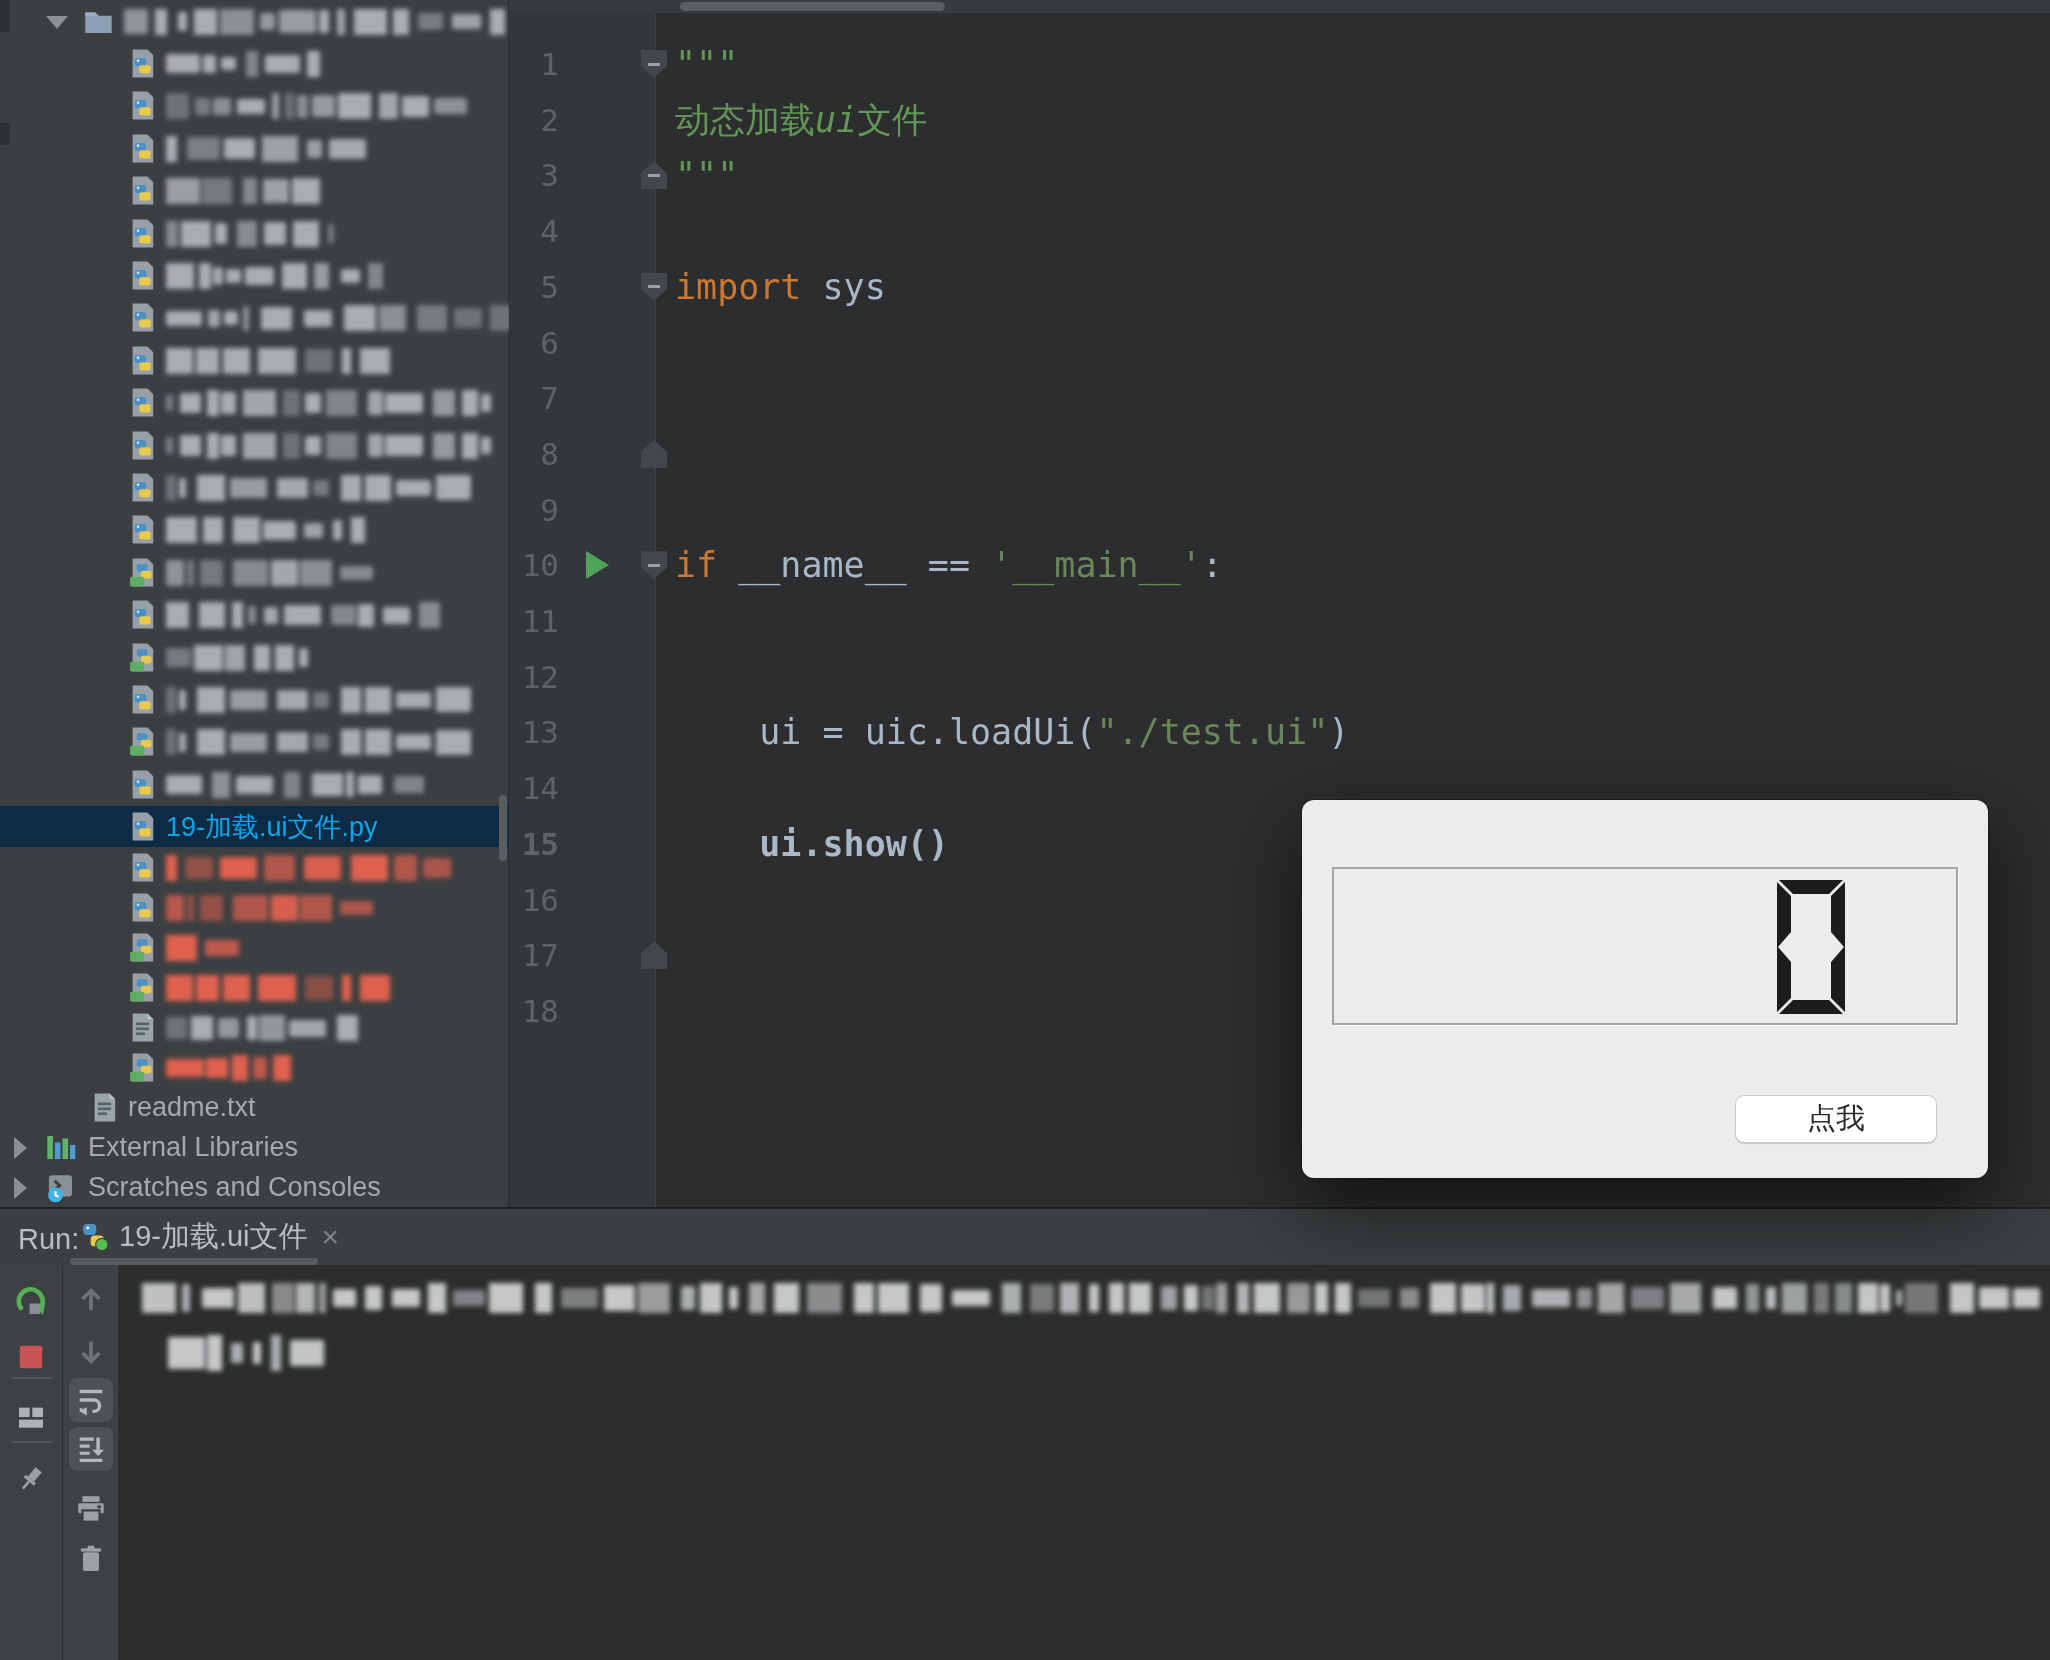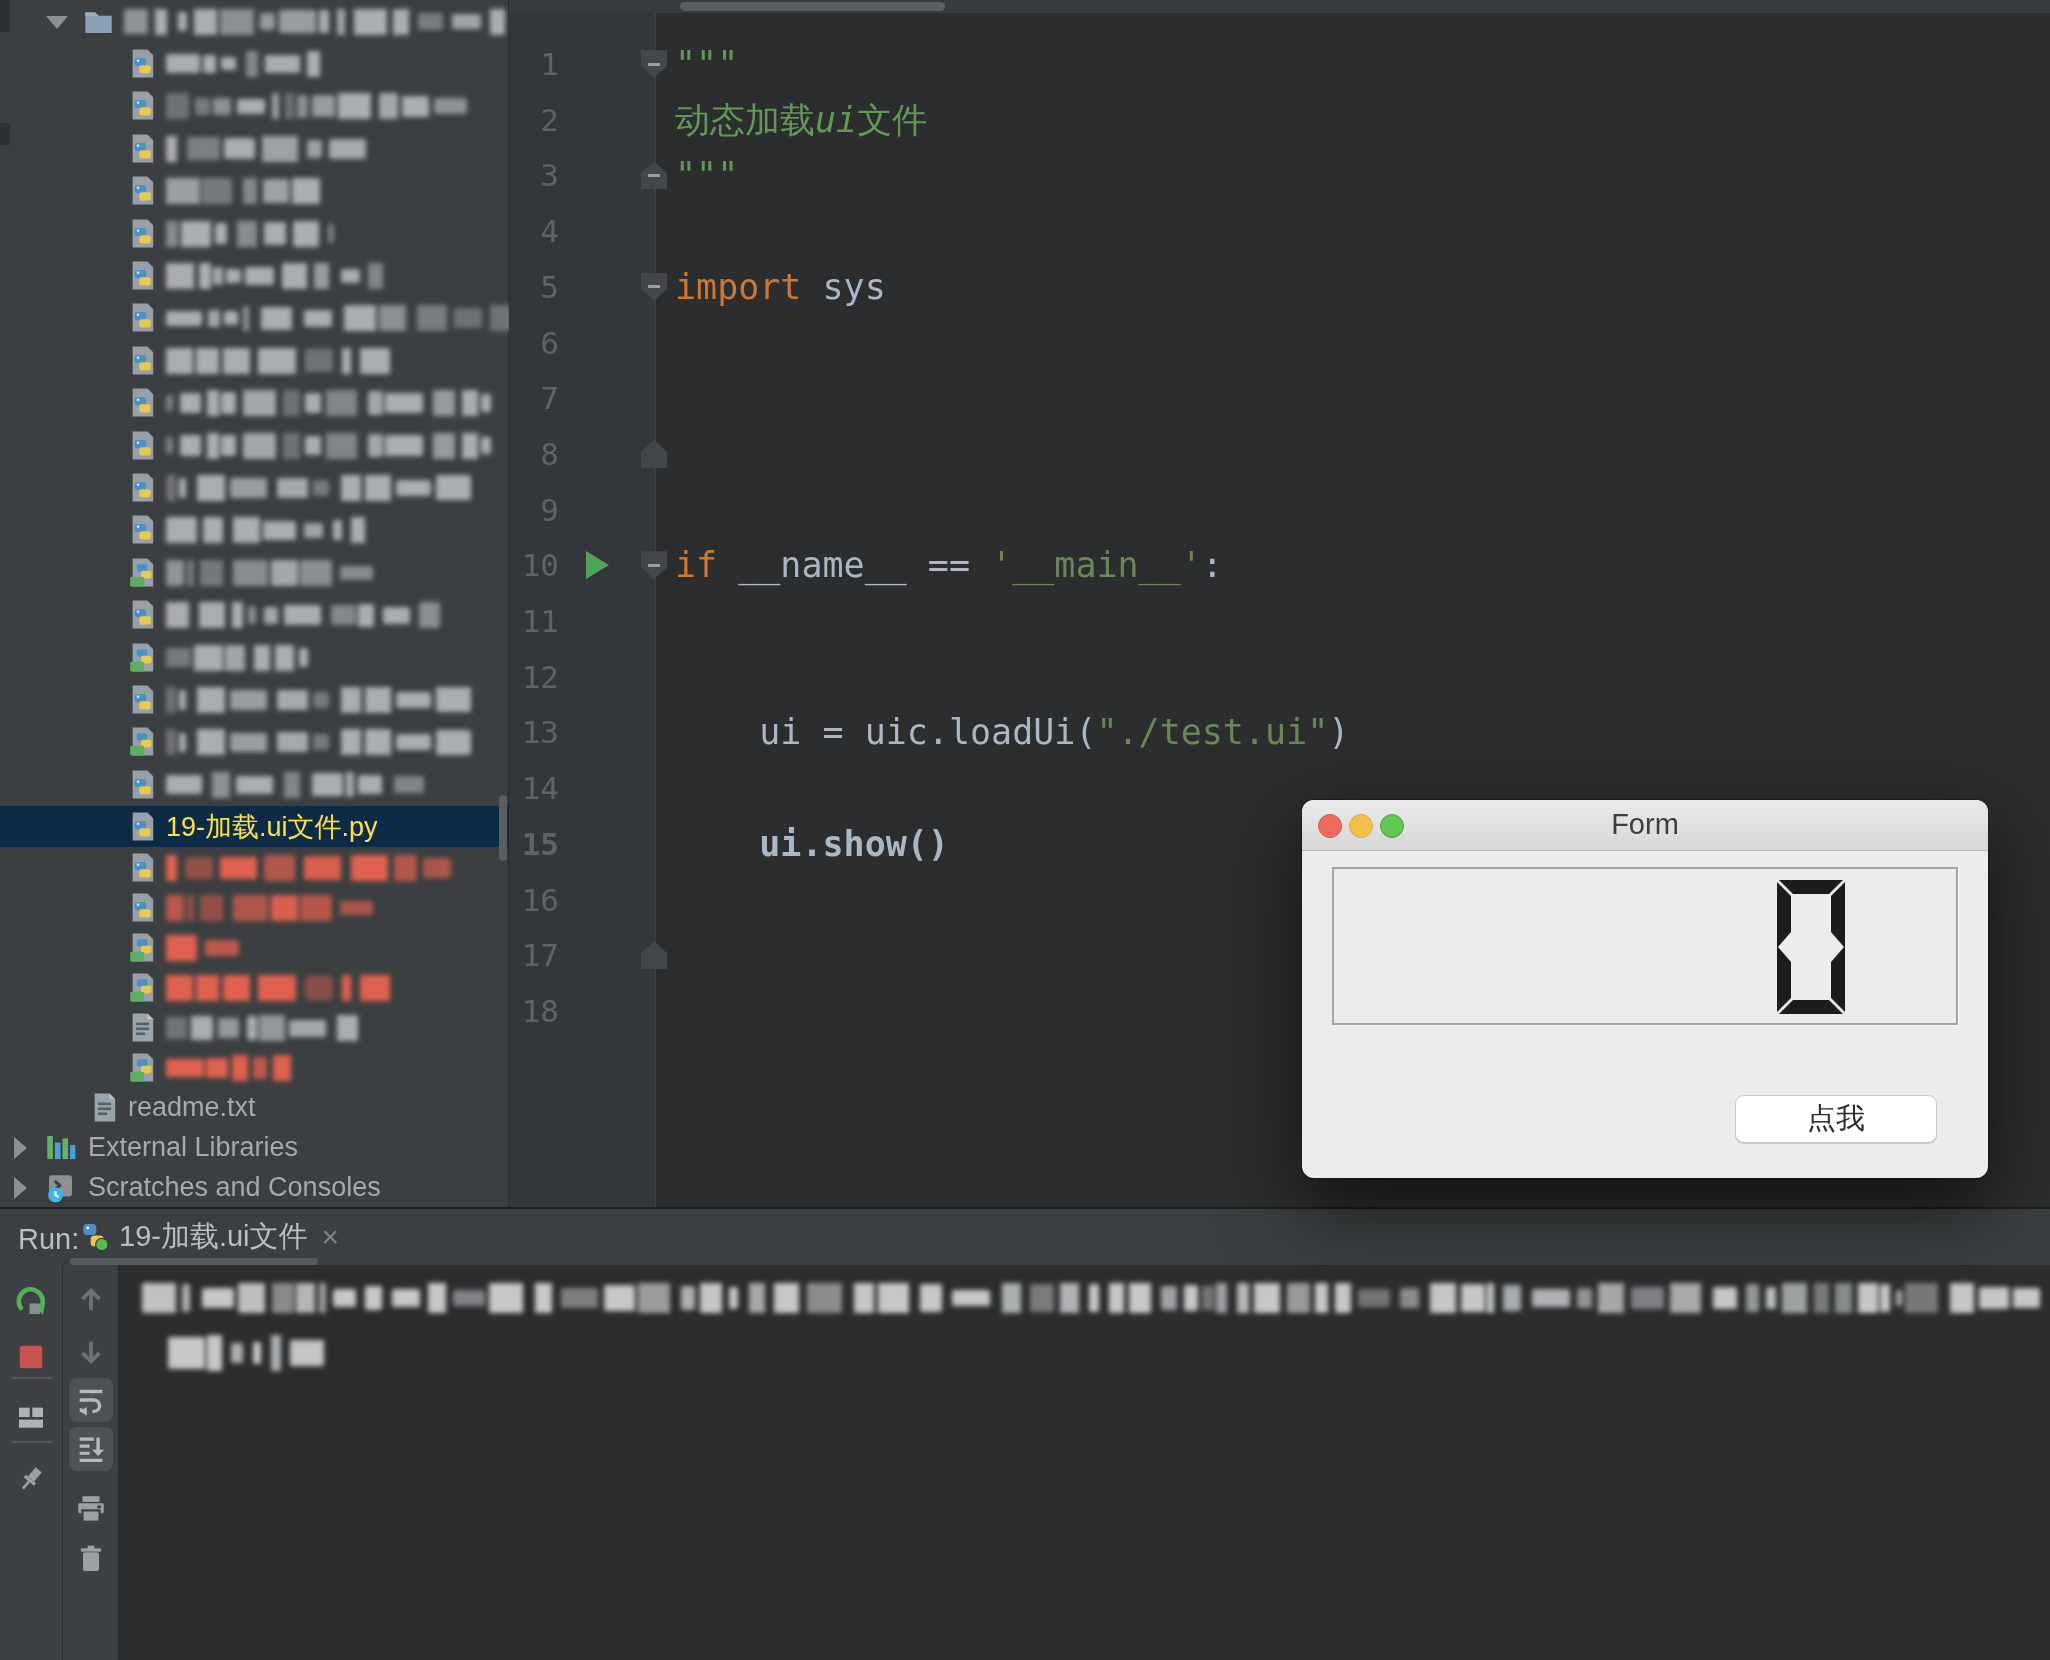--- a/index.html
+++ b/index.html
@@ -7,21 +7,21 @@
        background:#2b2d2e;font-family:"Liberation Sans","DejaVu Sans",sans-serif;
        -webkit-font-smoothing:antialiased;}
   .abs{position:absolute;}
 
   
   #tree{left:0;top:0;width:508px;height:1216px;background:#3c3f41;border-right:1px solid #282b2d;}
   .stripe-mark{left:0;width:10px;background:#2e3133;}
   .trow{position:absolute;left:0;width:100%;height:41px;display:flex;align-items:center;cursor:default;}
   .trow.selected{background:#0e2b45;}
   .tlabel{font-size:27px;color:#a4aaad;white-space:nowrap;}
-  .tlabel.sel{color:#fde047;}
+  .tlabel.sel{color:#0ea5e9;}
   .arrow{width:0;height:0;position:absolute;}
   .arrow.down{border-left:11px solid transparent;border-right:11px solid transparent;border-top:13px solid #8c9093;}
   .arrow.right{border-top:11px solid transparent;border-bottom:11px solid transparent;border-left:13px solid #8c9093;}
   .ticon{position:absolute;width:33px;height:33px;}
   .bl{display:inline-flex;align-items:center;filter:blur(2.6px);overflow:hidden;}
   .bl i{display:inline-block;border-radius:2px;flex:none;}
   #tree-scroll-thumb{left:499px;top:795px;width:8px;height:66px;background:#595e61;border-radius:4px;}
 
   
   #editor{left:509px;top:0;width:1541px;height:1216px;background:#2b2d2e;}
@@ -836,26 +836,20 @@
             <i style="width: 12.5624px; height: 20.3348px; background: rgb(197, 199, 201); opacity: 0.840933; margin-right: 9.76931px;"></i>
             <i style="width: 7.66875px; height: 21.2733px; background: rgb(197, 199, 201); opacity: 1.34338; margin-right: 10.6867px;"></i>
             <i style="width: 10.0306px; height: 48.4205px; background: rgb(197, 199, 201); opacity: 0.839301; margin-right: 9.00705px;"></i>
             <i style="width: 33.6849px; height: 26.2451px; background: rgb(197, 199, 201); opacity: 0.993273; margin-right: 9.6611px;"></i>
           </span></div>
       </div>
   </div>
 </div>
 
 <div id="formwin" class="abs">
-  <div id="form-titlebar">
-    <span id="tl-close" class="tl"></span>
-    <span id="tl-min" class="tl"></span>
-    <span id="tl-zoom" class="tl"></span>
-    <div id="form-title">Form</div>
-  </div>
   <div id="lcd">
     <svg id="lcd-digit" width="68" height="134" viewBox="0 0 34 67">
       <rect x="0" y="0" width="34" height="67" fill="#1c1c1e"></rect>
       <rect x="7" y="7" width="20" height="53" fill="#ececec"></rect>
       <polygon points="7,26 7,41 0.5,33.5" fill="#ececec"></polygon>
       <polygon points="27,26 27,41 33.5,33.5" fill="#ececec"></polygon>
       <line x1="0" y1="0" x2="8" y2="8" stroke="#ececec" stroke-width="1.4"></line>
       <line x1="34" y1="0" x2="26" y2="8" stroke="#ececec" stroke-width="1.4"></line>
       <line x1="0" y1="67" x2="8" y2="59" stroke="#ececec" stroke-width="1.4"></line>
       <line x1="34" y1="67" x2="26" y2="59" stroke="#ececec" stroke-width="1.4"></line>

